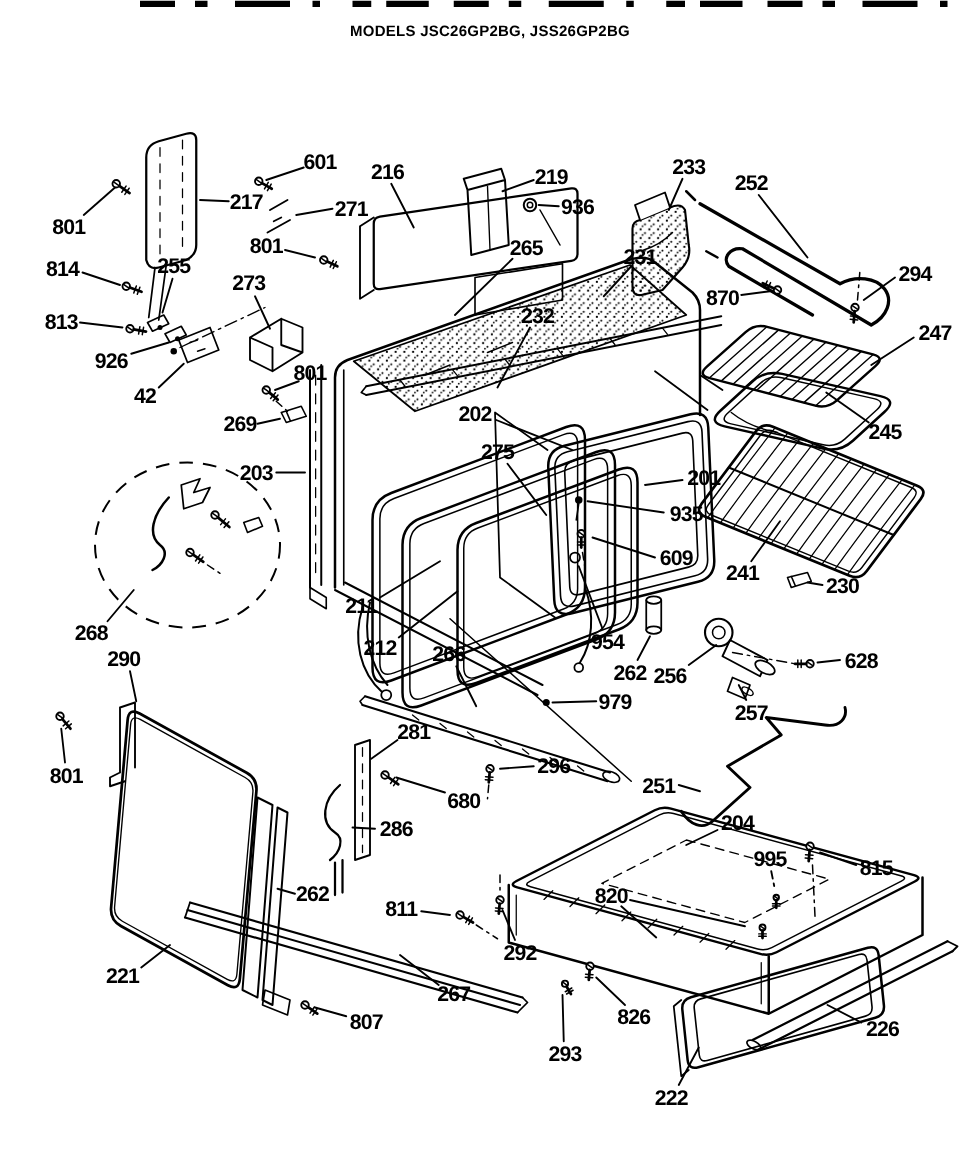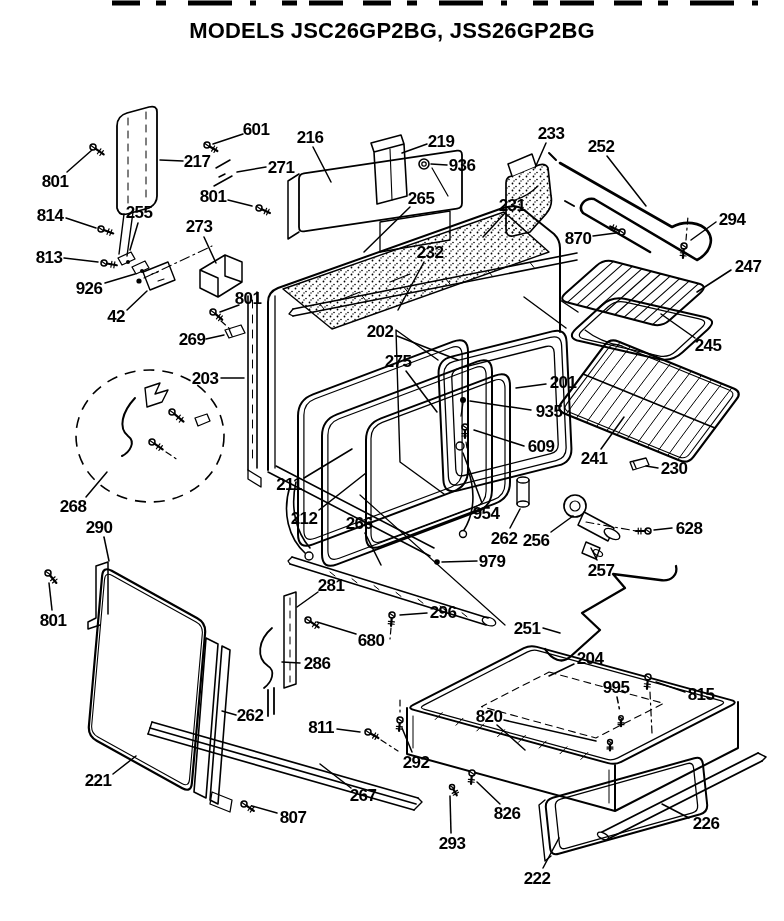--- a/index.html
+++ b/index.html
@@ -1,18 +1,18 @@
 <!DOCTYPE html>
 <html><head>
 <meta charset="utf-8">
 <style>
   html,body{margin:0;padding:0;background:#fff;width:784px;height:921px;overflow:hidden;}
   #page{position:relative;width:784px;height:921px;background:#fff;font-family:"Liberation Sans",sans-serif;}
   #title{position:absolute;top:18px;left:0;width:784px;text-align:center;
-         font-weight:bold;font-size:22px;letter-spacing:0.2px;color:#000;}
+         font-weight:bold;font-size:12px;letter-spacing:0.2px;color:#000;}
   svg{position:absolute;top:0;left:0;}
   .lbl{font-family:"Liberation Sans",sans-serif;font-weight:bold;font-size:17px;
        letter-spacing:-0.6px;fill:#000;}
 </style>
 </head>
 <body>
 
 <div id="page">
   <div id="title">MODELS JSC26GP2BG, JSS26GP2BG</div>
   <svg id="art" width="784" height="921" viewBox="0 0 784 921">

